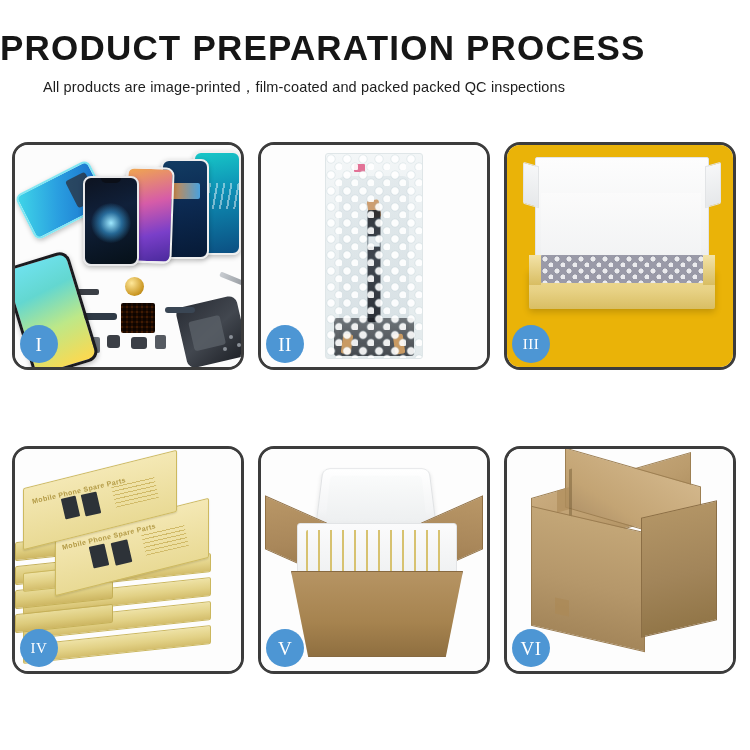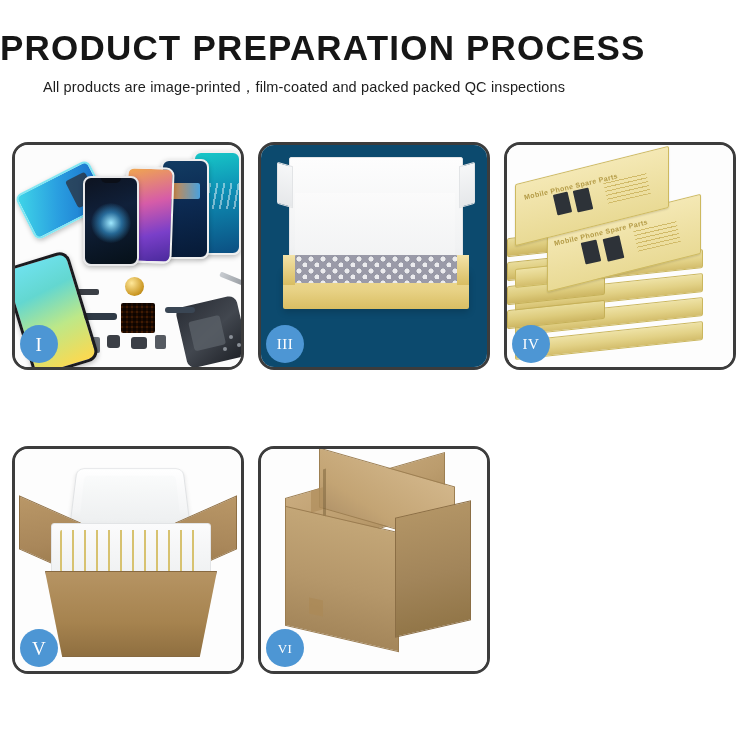--- a/index.html
+++ b/index.html
@@ -44,21 +44,21 @@
   .badge{
     position:absolute;left:5px;bottom:4px;
     width:38px;height:38px;border-radius:50%;
     background:#4d96d4;
     display:flex;align-items:center;justify-content:center;
     color:#fff;font-family:"Liberation Serif",serif;
     font-size:19px;letter-spacing:.5px;line-height:1;
     z-index:40;
   }
   .badge.small{font-size:15px;}
-  .badge.tiny{font-size:13px;}
+  .badge.tiny{font-size:19px;}
 
   
   .p1{background:#fcfcfc;}
   .ph{position:absolute;border-radius:6px;box-shadow:0 2px 5px rgba(0,0,0,.25);}
   .ph-blue{
     left:6px;top:30px;width:78px;height:46px;
     transform:rotate(-27deg);
     border-radius:7px;
     background:linear-gradient(115deg,#3fd6e8 0%,#2a9fe0 45%,#1668c9 100%);
     border:2px solid #7fe6f2;
@@ -183,21 +183,21 @@
   .bottom-parts{
     position:absolute;left:8px;bottom:2px;width:80px;height:38px;
     background:linear-gradient(180deg,rgba(25,28,34,.65),rgba(20,24,30,.9));
     border-radius:3px;opacity:.85;
   }
   .tan1{position:absolute;left:16px;bottom:4px;width:10px;height:20px;background:#c99a62;border-radius:2px;transform:rotate(8deg);}
   .tan2{position:absolute;right:18px;bottom:4px;width:10px;height:20px;background:#c99a62;border-radius:2px;transform:rotate(-8deg);}
   .pinklbl{position:absolute;left:28px;top:10px;width:11px;height:8px;background:#e0648c;border-radius:1px;opacity:.9;}
 
   
-  .p3{background:#0c4a6e;}
+  .p3{background:#eab308;}
   .lid3{
     position:absolute;left:28px;top:12px;width:172px;height:118px;
     background:linear-gradient(180deg,#fdfdfd 0%,#f1f2f3 75%,#e6e8e9 100%);
     border:1px solid #e2e4e6;border-radius:2px;
   }
   .lid3:before{
     content:"";position:absolute;left:-13px;top:6px;width:14px;height:40px;
     background:linear-gradient(180deg,#f6f7f8,#e6e8ea);border:1px solid #e2e4e6;
     border-radius:2px 0 0 2px;transform:skewY(16deg);
   }
@@ -380,20 +380,36 @@
           <div class="prt" style="left:14px;top:60px;width:9px;height:16px;border-radius:2px;background:#6d737a;"></div>
           <div class="tweez"></div>
           <div class="screw" style="left:152px;top:58px;"></div>
           <div class="screw" style="left:160px;top:66px;"></div>
           <div class="screw" style="left:146px;top:70px;"></div>
         </div>
         <div class="badge">I</div>
       </div>
     </div>
 
+    <div class="panel">
+      <div class="stage p2">
+        <div class="bag">
+          <div class="lcd"></div>
+          <div class="ribbon-top"></div>
+          <div class="ribbon"></div>
+          <div class="conn"></div>
+          <div class="pinklbl"></div>
+          <div class="bottom-parts"></div>
+          <div class="tan1"></div>
+          <div class="tan2"></div>
+          <div class="bubbles"></div>
+        </div>
+        <div class="badge">II</div>
+      </div>
+    </div>
 
     <div class="panel">
       <div class="stage p3">
         <div class="lid3"></div>
         <div class="foamback"></div>
         <div class="tray3">
           <div class="tray3-inner"></div>
           <div class="tray3-lipL"></div>
           <div class="tray3-lipR"></div>
         </div>

